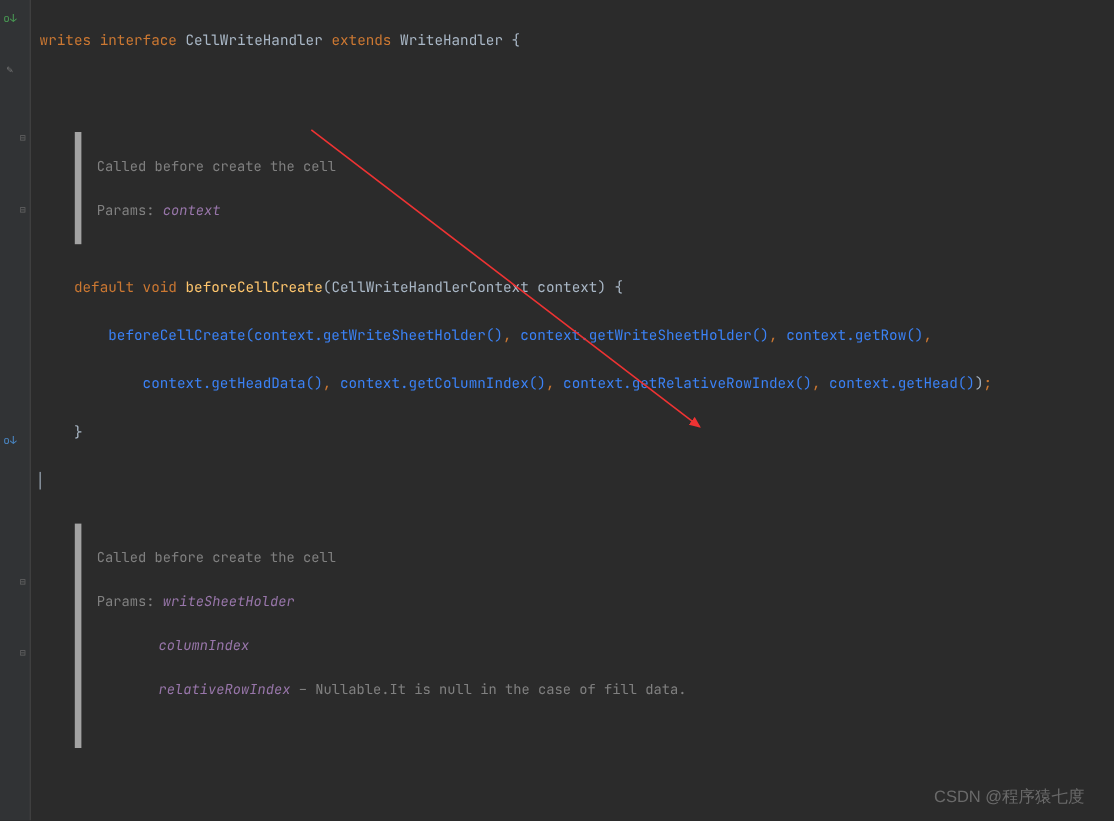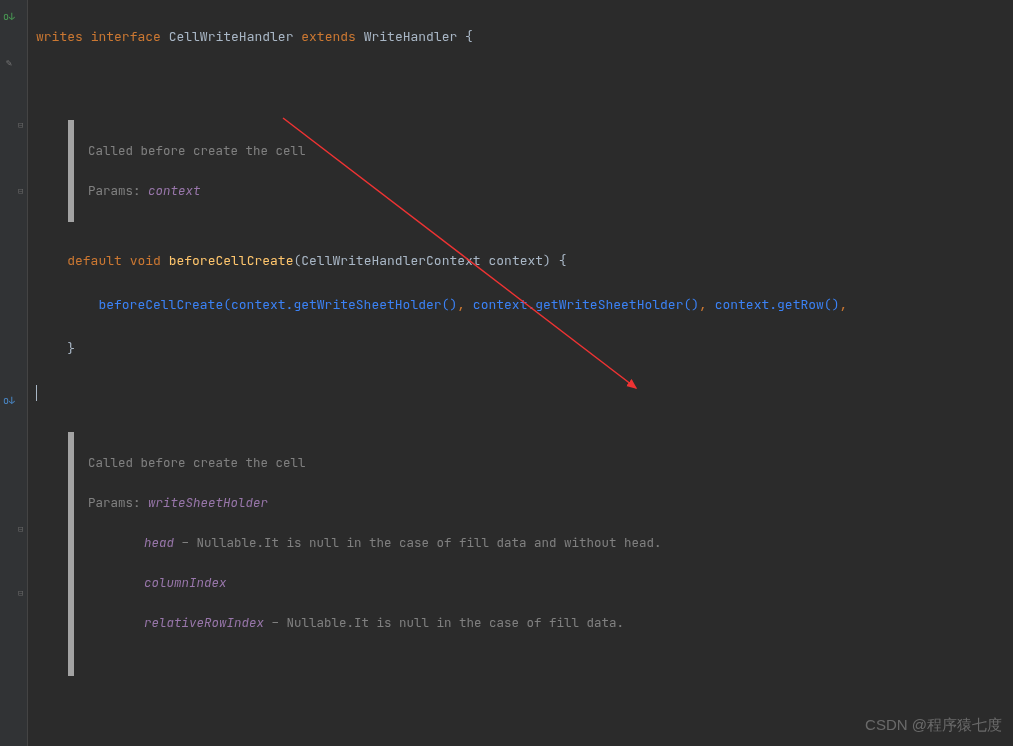--- a/index.html
+++ b/index.html
@@ -69,21 +69,21 @@
     vertical-align: middle;
   }
   .arrow-svg {
     position: absolute;
     top: 0; left: 0;
     pointer-events: none;
   }
   .watermark {
     position: absolute;
     bottom: 10px;
-    right: 11px;
+    right: 27px;
     color: rgba(200,200,200,0.4);
     font-size: 15px;
     font-family: sans-serif;
   }
   .impl-icon { color: #499C54; }
   .override-icon { color: #4A88C7; }
   .fold-icon { color: #666; font-size:9px; }
 </style>
 </head>
 <body>
@@ -101,26 +101,26 @@
 
   <div class="code">
 <span class="ln"><span class="kw">writes</span> <span class="kw">interface</span> <span class="type">CellWriteHandler</span> <span class="kw">extends</span> <span class="type">WriteHandler</span> <span class="brace">{</span></span>
 <span class="ln"></span>
 <div class="comment-block">
 <div class="doc-line">Called before create the cell</div>
 <div class="doc-line"><span class="doc-tag">Params:</span> <span class="doc-param">context</span></div>
 </div>
 <span class="ln">    <span class="kw">default</span> <span class="kw">void</span> <span class="method-decl">beforeCellCreate</span><span class="paren">(</span><span class="type">CellWriteHandlerContext</span> <span class="param">context</span><span class="paren">)</span> <span class="brace">{</span></span>
 <span class="ln">        <span class="call">beforeCellCreate(</span><span class="call">context.getWriteSheetHolder()</span><span class="punct">,</span> <span class="call">context.getWriteSheetHolder()</span><span class="punct">,</span> <span class="call">context.getRow()</span><span class="punct">,</span></span>
+<span class="ln">            <span class="call">context.getHeadData()</span><span class="punct">,</span> <span class="call">context.getColumnIndex()</span><span class="punct">,</span> <span class="call">context.getRelativeRowIndex()</span><span class="punct">,</span> <span class="call">context.getHead()</span>)<span class="punct">;</span></span>
 <span class="ln">    <span class="brace">}</span></span>
 <span class="ln"><span class="cursor"></span></span>
 <div class="comment-block">
 <div class="doc-line">Called before create the cell</div>
 <div class="doc-line"><span class="doc-tag">Params:</span> <span class="doc-param">writeSheetHolder</span></div>
-<div class="doc-line"><span class="doc-indent"></span><span class="doc-param">head</span><span> – Nullable.It is null in the case of fill data and without head.</span></div>
 <div class="doc-line"><span class="doc-indent"></span><span class="doc-param">columnIndex</span></div>
 <div class="doc-line"><span class="doc-indent"></span><span class="doc-param">relativeRowIndex</span><span> – Nullable.It is null in the case of fill data.</span></div>
 
 </div>
 
 
 
 
 
 

